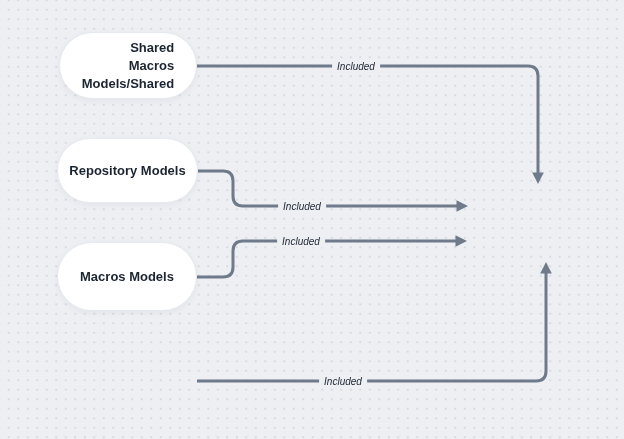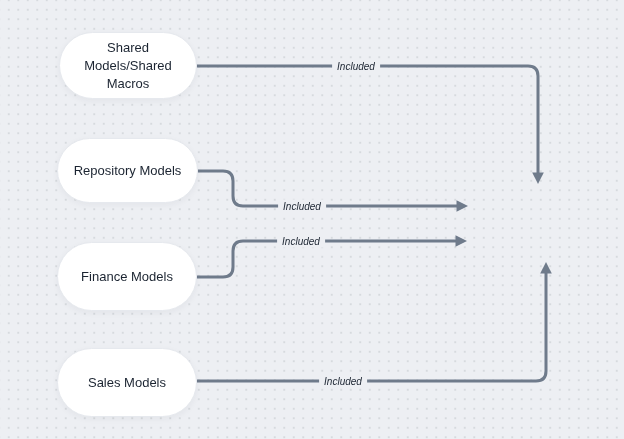--- a/index.html
+++ b/index.html
@@ -16,23 +16,23 @@
   }
   .edges{position:absolute;left:0;top:0;width:624px;height:439px;}
   .edges path{fill:none;stroke-width:3px;}
   .node{
     position:absolute;
     display:flex;align-items:center;justify-content:center;
     background:var(--node-fill,#ffffff);
     border:1px solid var(--node-border,#e6e9ee);
     border-radius:999px;
     box-shadow:0 2px 6px rgba(30,40,60,0.05);
-    text-align:center;
+    text-align:right;
     font-size:13px;
-    font-weight:400;
+    font-weight:700;
     line-height:18px;
     box-sizing:border-box;
     color:var(--text,#1b2431);
   }
   .node .nline{display:block;}
   .edge-label{
     position:absolute;
     transform:translate(-50%,-50%);
     background:var(--background,#edeff3);
     padding:1px 5px;
@@ -59,36 +59,33 @@
     <path d="M 197 277 H 223 Q 233 277 233 267 V 251 Q 233 241 243 241 H 456" stroke="#6f7b8b"></path>
     <polygon points="467,241 455.5,235.2 455.5,246.8" fill="#6f7b8b"></polygon>
 
     <path d="M 197 381 H 536 Q 546 381 546 371 V 273" stroke="#6f7b8b"></path>
     <polygon points="546,262 540.2,273.5 551.8,273.5" fill="#6f7b8b"></polygon>
   </svg>
 
   <div class="node" style="left:59px;top:32px;width:138px;height:67px;">
     <div>
       <span class="nline">Shared</span>
+      <span class="nline">Macros</span>
       <span class="nline">Models/Shared</span>
-      <span class="nline">Macros</span>
     </div>
   </div>
 
   <div class="node" style="left:57px;top:138px;width:141px;height:65px;">
     <span>Repository Models</span>
   </div>
 
   <div class="node" style="left:57px;top:242px;width:140px;height:69px;">
-    <span>Finance Models</span>
+    <span>Macros Models</span>
   </div>
 
-  <div class="node" style="left:57px;top:348px;width:140px;height:69px;">
-    <span>Sales Models</span>
-  </div>
 
 
   <span class="edge-label" style="left:356px;top:66px;">Included</span>
   <span class="edge-label" style="left:302px;top:206px;">Included</span>
   <span class="edge-label" style="left:301px;top:241px;">Included</span>
   <span class="edge-label" style="left:343px;top:381px;">Included</span>
 
 </div>
 
 </body></html>

